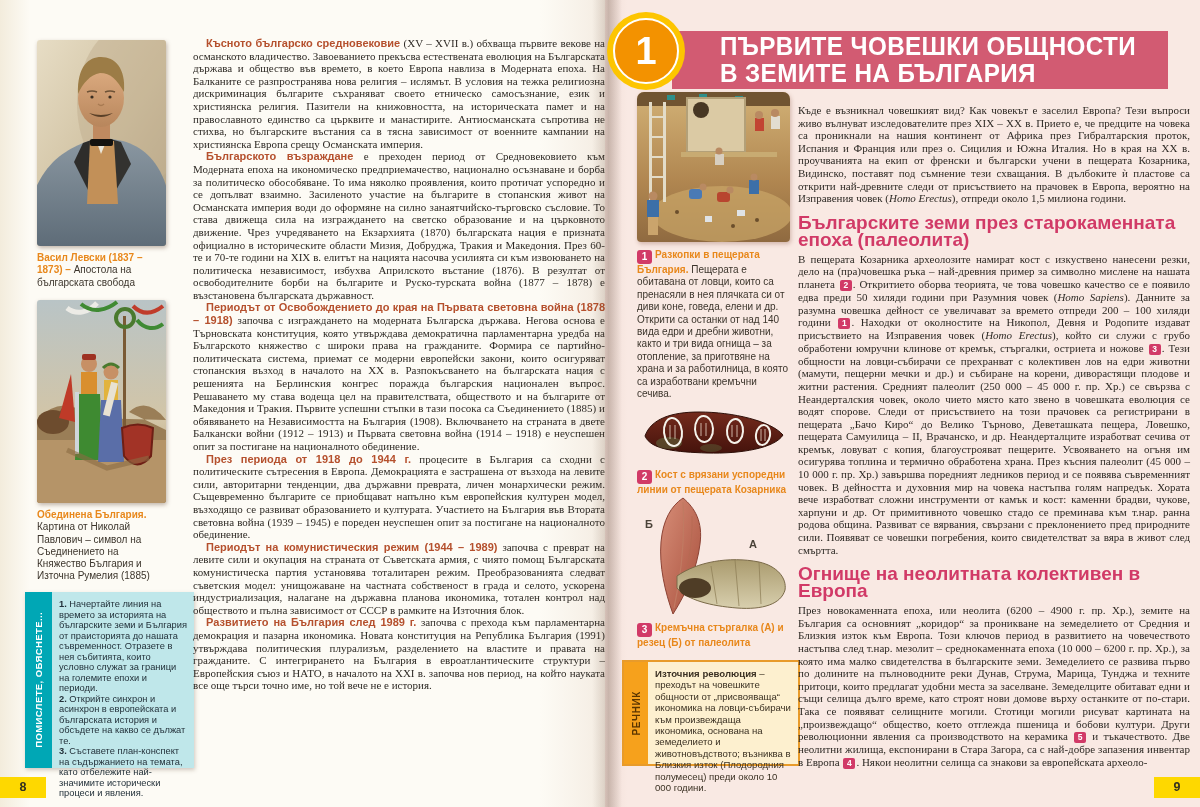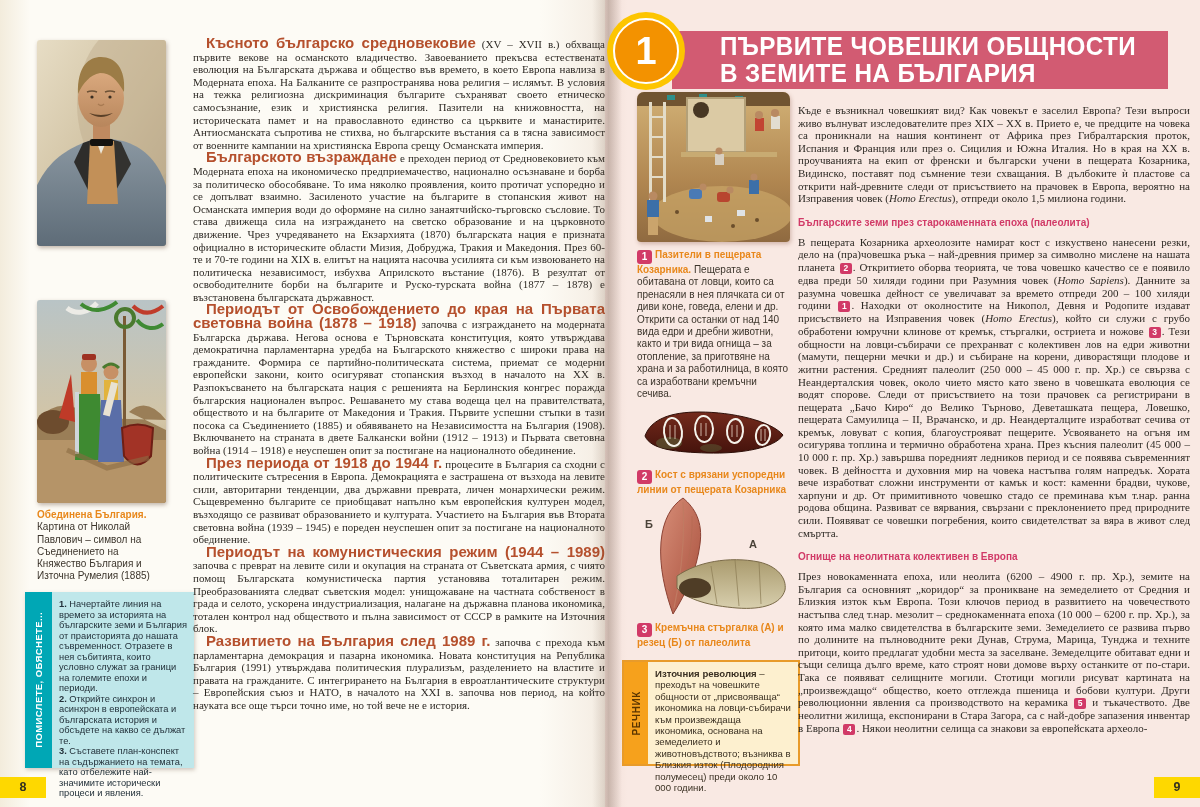--- a/index.html
+++ b/index.html
@@ -8,21 +8,21 @@
   .page{position:absolute;top:0;height:807px;}
   #page-left{left:0;width:605px;background:linear-gradient(90deg,#f3ecdc 0,#fdfbf5 30px,#fdfbf5 540px,#f4ece2 605px);}
   #page-right{left:605px;width:595px;background:linear-gradient(90deg,#efdcd4 0,#f9e9e3 22px,#f9e9e3 100%);}
   .gutter{position:absolute;left:592px;top:0;width:30px;height:807px;
     background:linear-gradient(90deg,rgba(90,60,40,0) 0%,rgba(90,60,40,.14) 40%,rgba(60,35,20,.22) 55%,rgba(90,60,40,0) 100%);pointer-events:none;z-index:5;}
 
   
   .serif{font-family:"Liberation Serif",serif;font-size:11px;line-height:12.6px;
     color:#2e2a25;text-align:justify;margin:0;}
   .serif i{font-style:italic;}
-  .runin{font-family:"Liberation Sans",sans-serif;font-weight:bold;color:#b5502d;font-size:15px;}
+  .runin{font-family:"Liberation Sans",sans-serif;font-weight:bold;color:#b5502d;font-size:11px;}
   .inbadge{display:inline-block;width:12px;height:11px;background:#d13a67;color:#fff;
     font-family:"Liberation Sans",sans-serif;font-weight:bold;font-size:8.5px;line-height:11px;
     text-align:center;border-radius:2px;margin:0 1px;vertical-align:0;}
 
   
   .lp-fig{position:absolute;left:37px;width:129px;}
   .lp-img{width:129px;border-radius:3px;box-shadow:1px 2px 4px rgba(80,50,30,.35);overflow:hidden;display:block;}
   .lp-caption{margin-top:6px;font-size:10px;line-height:12.3px;color:#3c352c;text-align:left;}
   .cap-lead{font-weight:bold;color:#e8881c;}
   .think-box{position:absolute;left:25px;top:592px;width:169px;height:176px;display:flex;
@@ -60,21 +60,21 @@
 
   .glossary{position:absolute;left:17px;top:660px;width:178px;height:106px;display:flex;
     border:2px solid #e89b2a;box-sizing:border-box;background:#fdf0cf;}
   .gloss-bar{width:24px;background:#f6a11c;display:flex;align-items:center;justify-content:center;}
   .gloss-bar .vlabel{color:#5a3500;font-size:10px;letter-spacing:.6px;}
   .gloss-content{flex:1;padding:6px 7px;font-size:9.6px;line-height:11.4px;color:#3a3022;text-align:left;}
   .gloss-content b{font-weight:bold;}
 
   
   .rp-main{position:absolute;left:193px;top:104px;width:392px;}
-  .rp-head{font-weight:bold;font-size:10px;line-height:17px;color:#d13a67;margin:9px 0 5px 0;text-align:left;}
+  .rp-head{font-weight:bold;font-size:19px;line-height:17px;color:#d13a67;margin:9px 0 5px 0;text-align:left;}
   .footer-imprint{position:absolute;left:85px;top:818px;font-family:"Liberation Serif",serif;
     font-size:9px;color:#4a3b2e;}
   .flint-label{position:absolute;font-size:11px;font-weight:bold;color:#4a4238;}
 </style>
 </head>
 <body>
 
 <div class="spread">
 
   <div class="page" id="page-left">
@@ -108,20 +108,24 @@
         <circle cx="64.5" cy="102.5" r="3" fill="#14120f"></circle>
         <ellipse cx="64" cy="58" rx="23" ry="29" fill="url(#lvface)"></ellipse>
         <path d="M41,54 C40,26 52,17 64,17 C78,17 89,28 87,52 C80,40 74,33 63,33 C53,35 46,43 41,54 Z" fill="#9c7c46"></path>
         <circle cx="55" cy="57" r="1.6" fill="#3a2e22"></circle>
         <circle cx="73" cy="57" r="1.6" fill="#3a2e22"></circle>
         <path d="M50,52 Q55,50 60,52" stroke="#6d5236" stroke-width="1.5" fill="none"></path>
         <path d="M68,52 Q73,50 78,52" stroke="#6d5236" stroke-width="1.5" fill="none"></path>
         <path d="M52,73 Q64,81 76,73 Q64,77 52,73 Z" fill="#5a4028"></path>
         <path d="M61,64 Q64,67 67,64" stroke="#a87a52" stroke-width="1.2" fill="none"></path>
       </svg>
+      <div class="lp-caption">
+        <span class="cap-lead">Васил Левски (1837 – 1873) –</span>
+        <span>Апостола на българската свобода</span>
+      </div>
     </div>
 
     <div class="lp-fig" style="top:300px;">
       <svg class="lp-img art" width="129" height="203" viewBox="0 0 129 203">
         <defs>
           <linearGradient id="ubsky" x1="0" y1="0" x2="0" y2="1">
             <stop offset="0" stop-color="#b9c4c6"></stop>
               <stop offset=".6" stop-color="#d3c5a6"></stop>
               <stop offset="1" stop-color="#a9906a"></stop>
           </linearGradient>
@@ -235,21 +239,21 @@
         <rect x="10" y="108" width="12" height="17" fill="#3c6fa8"></rect>
         <rect x="11" y="125" width="10" height="18" fill="#caa46c"></rect>
         <rect x="100" y="118" width="8" height="6" fill="#dfe3e6"></rect>
         <rect x="68" y="124" width="7" height="6" fill="#dfe3e6"></rect>
         <circle cx="40" cy="120" r="2" fill="#6b4e2c"></circle>
             <circle cx="120" cy="128" r="2" fill="#6b4e2c"></circle>
         <circle cx="96" cy="134" r="2" fill="#6b4e2c"></circle>
       </svg>
       </div>
       <div class="rp-caption" style="margin-top:7px;">
-        <span class="figbadge">1</span><span class="cap-lead">Пазители в пещерата Козарника.</span>
+        <span class="figbadge">1</span><span class="cap-lead">Разкопки в пещерата България.</span>
         <span>Пещерата е обитавана от ловци, които са пренасяли в нея плячката си от диви коне, говеда, елени и др. Открити са останки от над 140 вида едри и дребни животни, както и три вида огнища – за отопление, за приготвяне на храна и за работилница, в която са изработвани кремъчни сечива.</span>
       </div>
     </div>
 
     <div class="rp-fig" style="top:405px;">
       <svg class="art" width="153" height="56" viewBox="0 0 153 56">
         <defs>
           <linearGradient id="bonegrad" x1="0" y1="0" x2="0" y2="1">
             <stop offset="0" stop-color="#742a1c"></stop>
               <stop offset="1" stop-color="#45130c"></stop>

